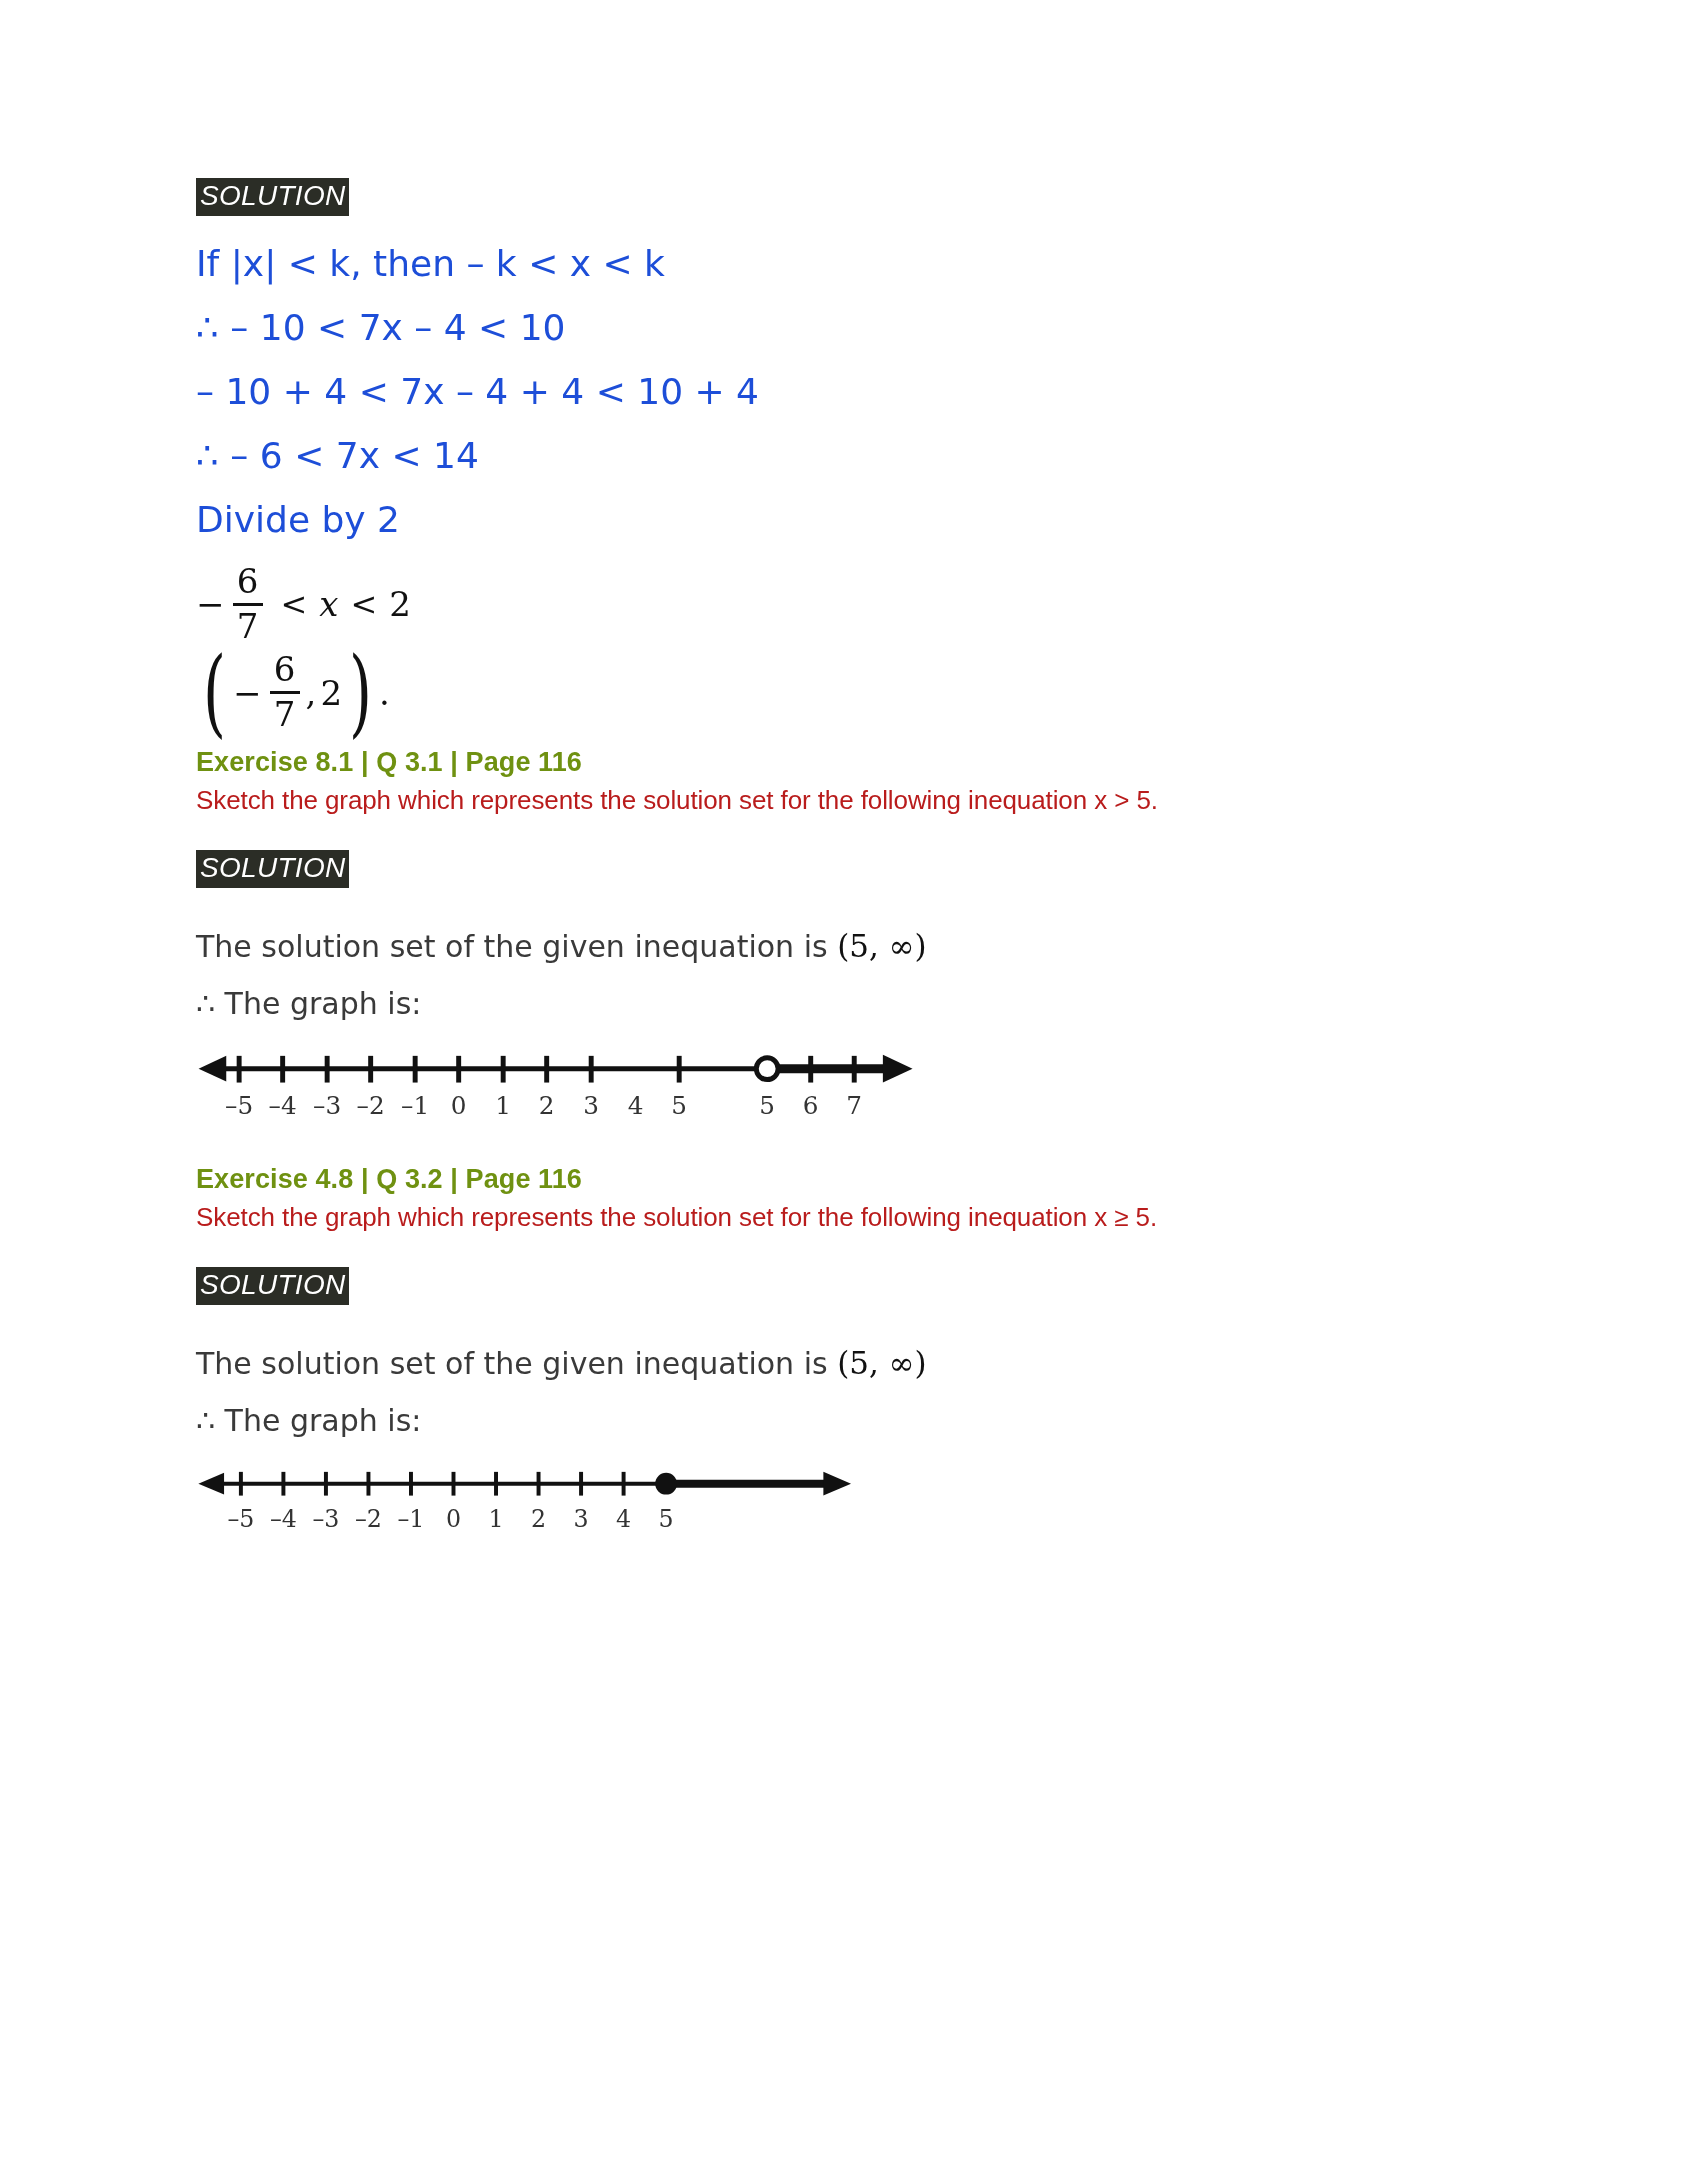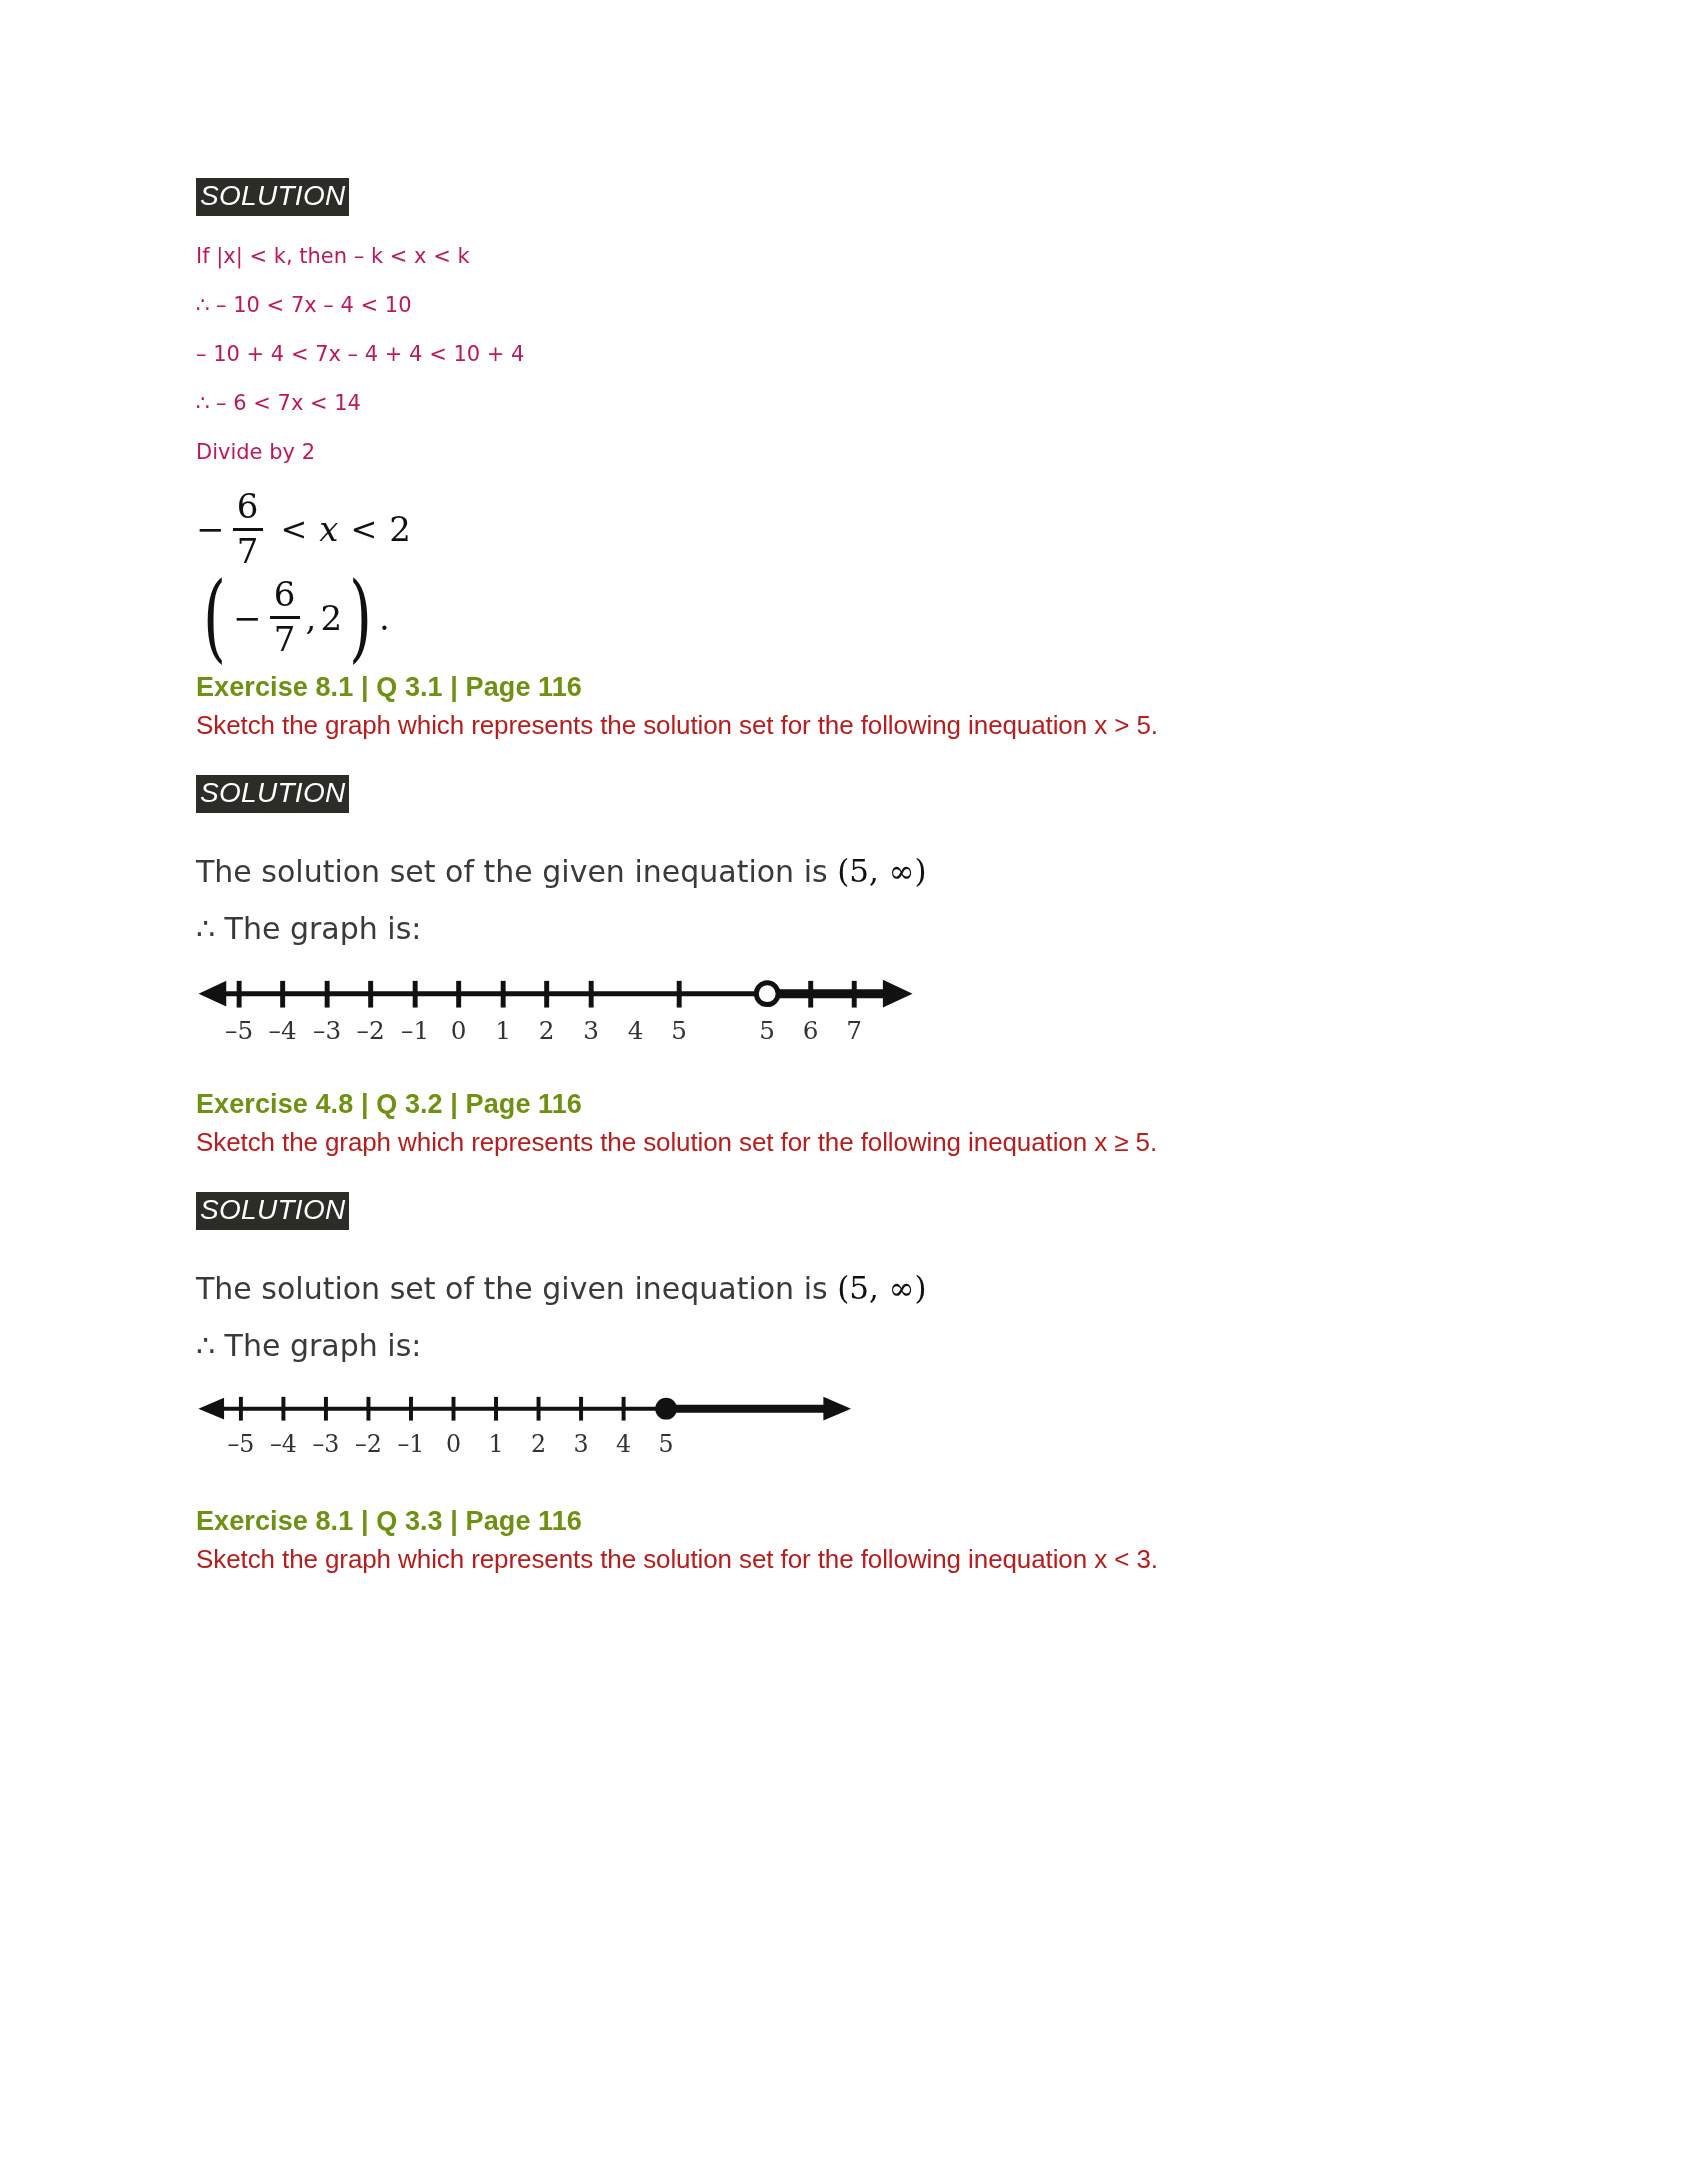--- a/index.html
+++ b/index.html
@@ -42,22 +42,22 @@
     line-height: 1.0;
     font-family: "Liberation Sans", sans-serif;
   }
 
   
   .sol-body {
     margin-top: 30px;
   }
   .sol-line {
     font-family: "DejaVu Sans", sans-serif;
-    font-size: 21px;
-    color: #be185d;
+    font-size: 36px;
+    color: #1d4ed8;
     line-height: 1.0;
     margin-bottom: 28px;
     white-space: nowrap;
     font-weight: 400;
   }
   .sol-line.tight { margin-bottom: 26px; }
 
   
   .math-row {
     font-family: "DejaVu Serif", serif;
@@ -302,20 +302,16 @@
           <text x="346" y="68">2</text>
           <text x="389" y="68">3</text>
           <text x="432" y="68">4</text>
           <text x="475" y="68">5</text>
         </g>
       </svg>
     </div>
 
     <div class="sp-26"></div>
 
-    <div class="block">
-      <div class="ex-head">Exercise 8.1 | Q 3.3 | Page 116</div>
-      <div class="ex-q">Sketch the graph which represents the solution set for the following inequation x &lt; 3.</div>
-    </div>
 
   </div>
 </div>
 
 
 </body></html>

